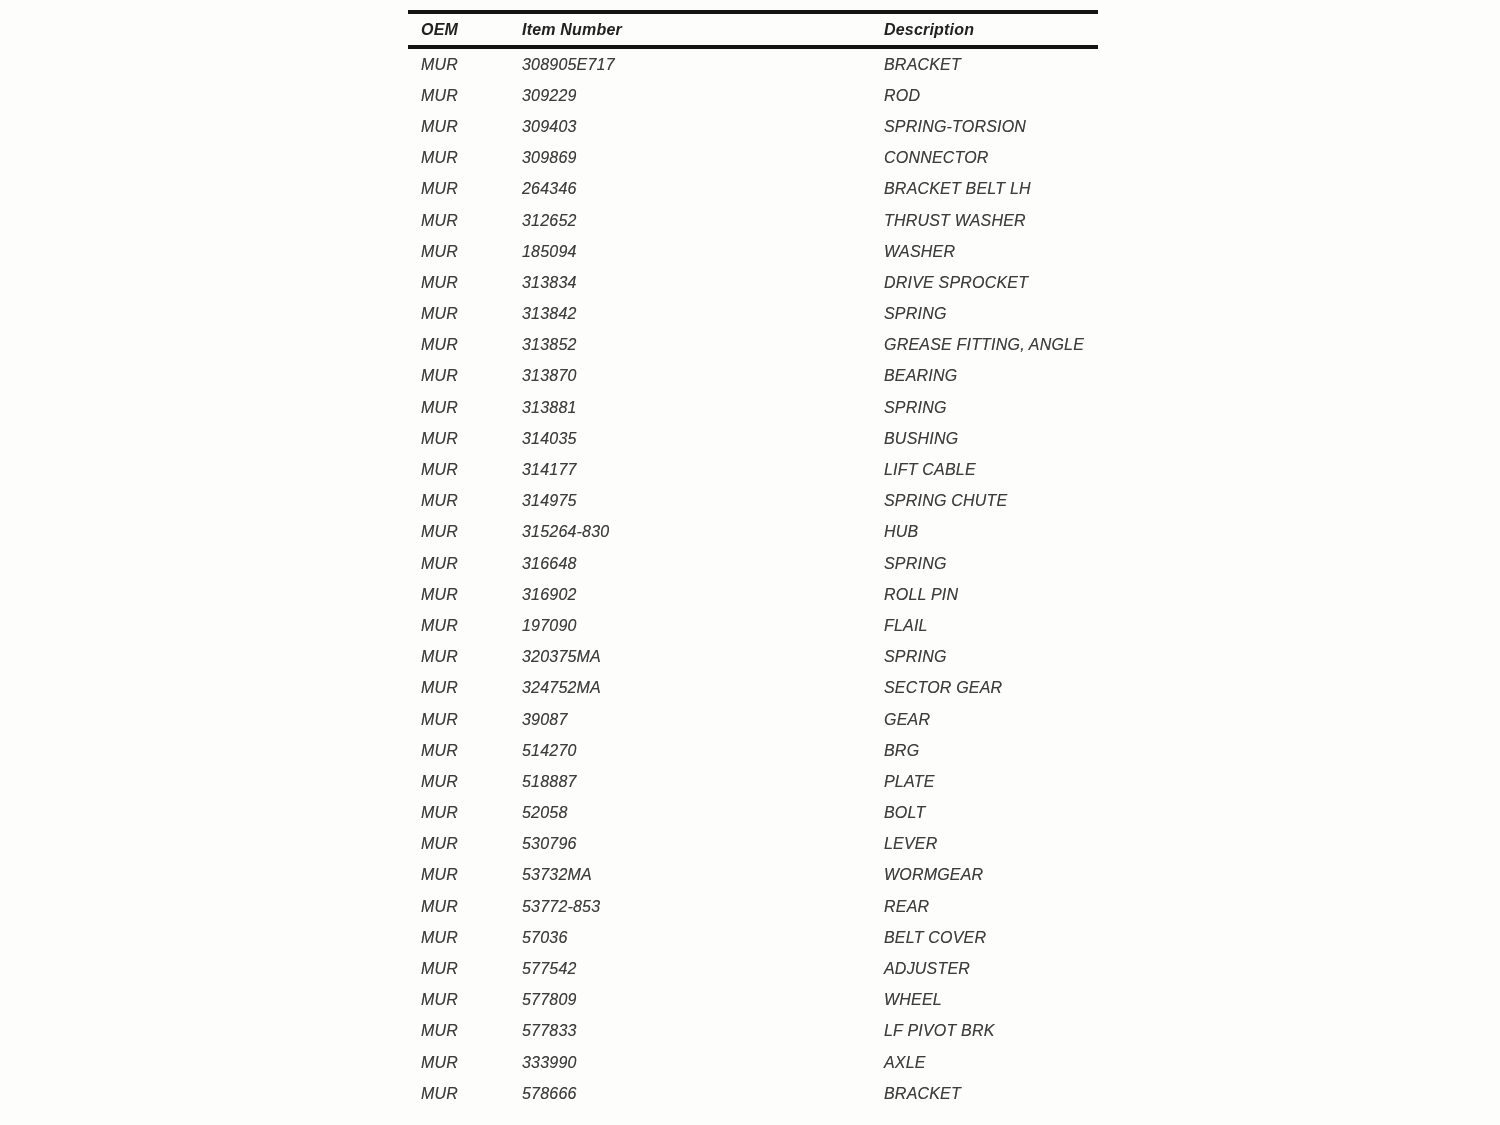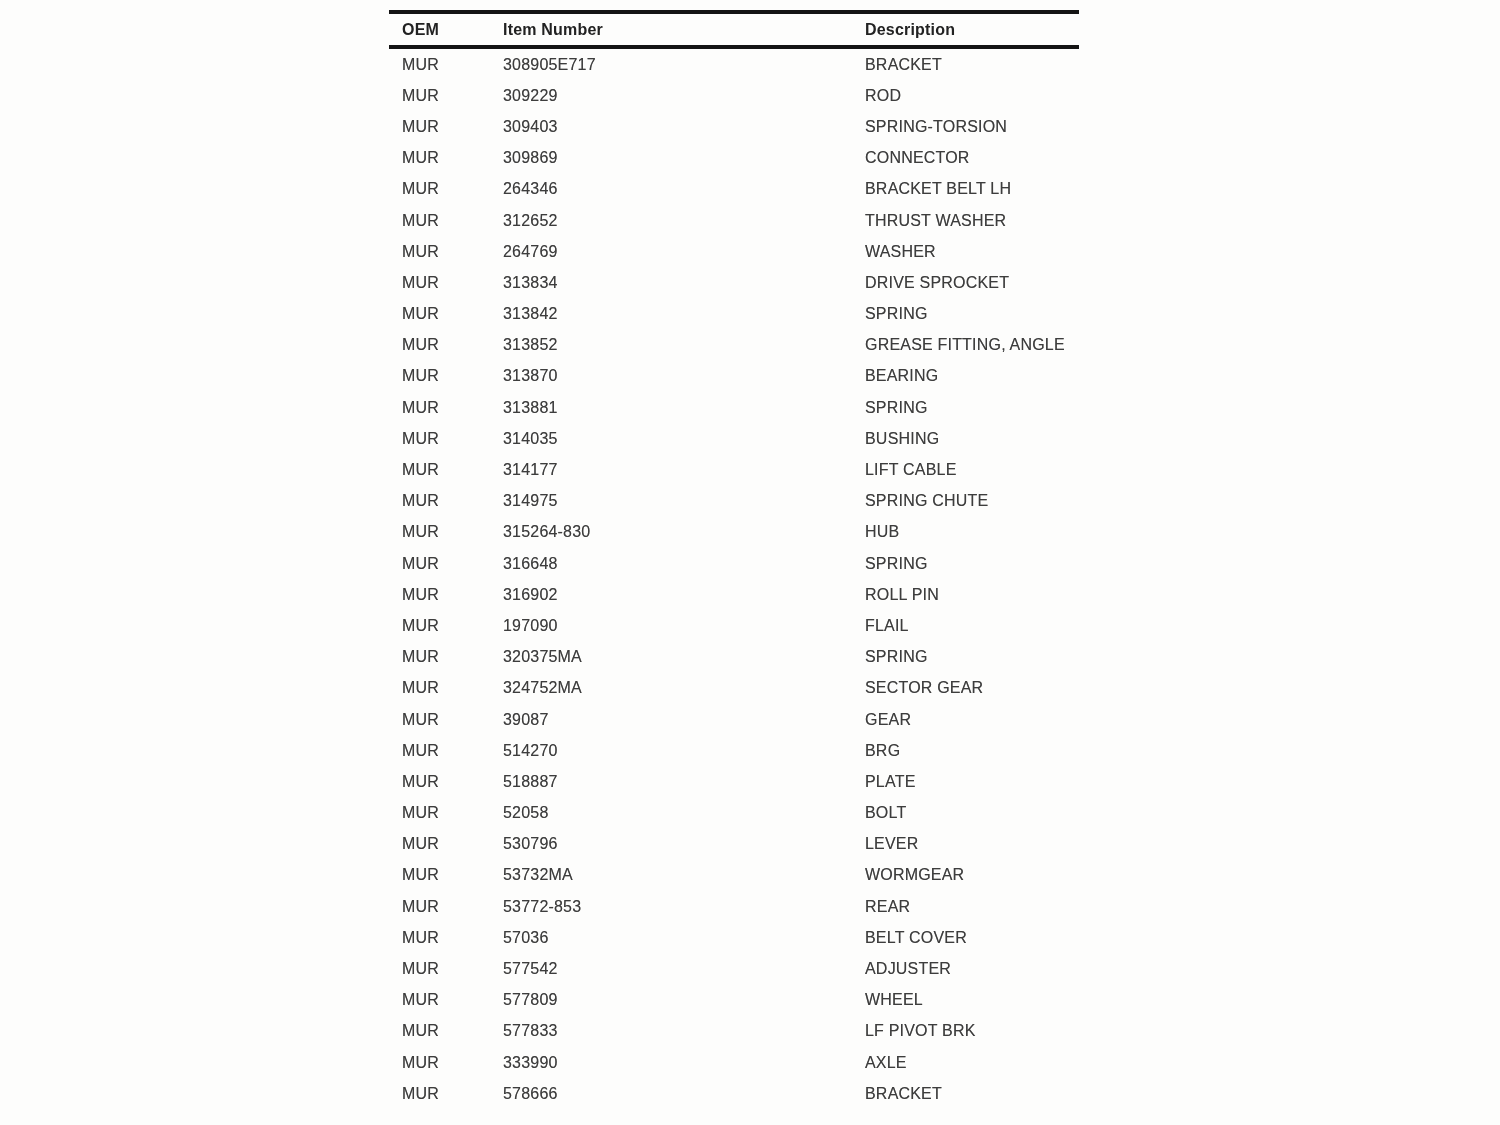--- a/index.html
+++ b/index.html
@@ -10,25 +10,26 @@
   .page {
     position: relative;
     width: 1500px;
     height: 1125px;
     background: #fdfdfc;
     font-family: "Liberation Sans", sans-serif;
     overflow: hidden;
   }
   .parts-table {
     position: absolute;
-    left: 389px;
+    left: 408px;
     top: 10px;
     width: 690px;
     border-collapse: collapse;
     table-layout: fixed;
+    font-style: italic;
   }
   .parts-table col.col-oem { width: 101px; }
   .parts-table col.col-item { width: 362px; }
   .parts-table col.col-desc { width: 227px; }
 
   .parts-table thead tr {
     border-top: 4px solid #141414;
     border-bottom: 4px solid #141414;
   }
   .parts-table th {
@@ -98,21 +99,21 @@
           <td>264346</td>
           <td>BRACKET BELT LH</td>
         </tr>
         <tr>
           <td>MUR</td>
           <td>312652</td>
           <td>THRUST WASHER</td>
         </tr>
         <tr>
           <td>MUR</td>
-          <td>264769</td>
+          <td>185094</td>
           <td>WASHER</td>
         </tr>
         <tr>
           <td>MUR</td>
           <td>313834</td>
           <td>DRIVE SPROCKET</td>
         </tr>
         <tr>
           <td>MUR</td>
           <td>313842</td>

